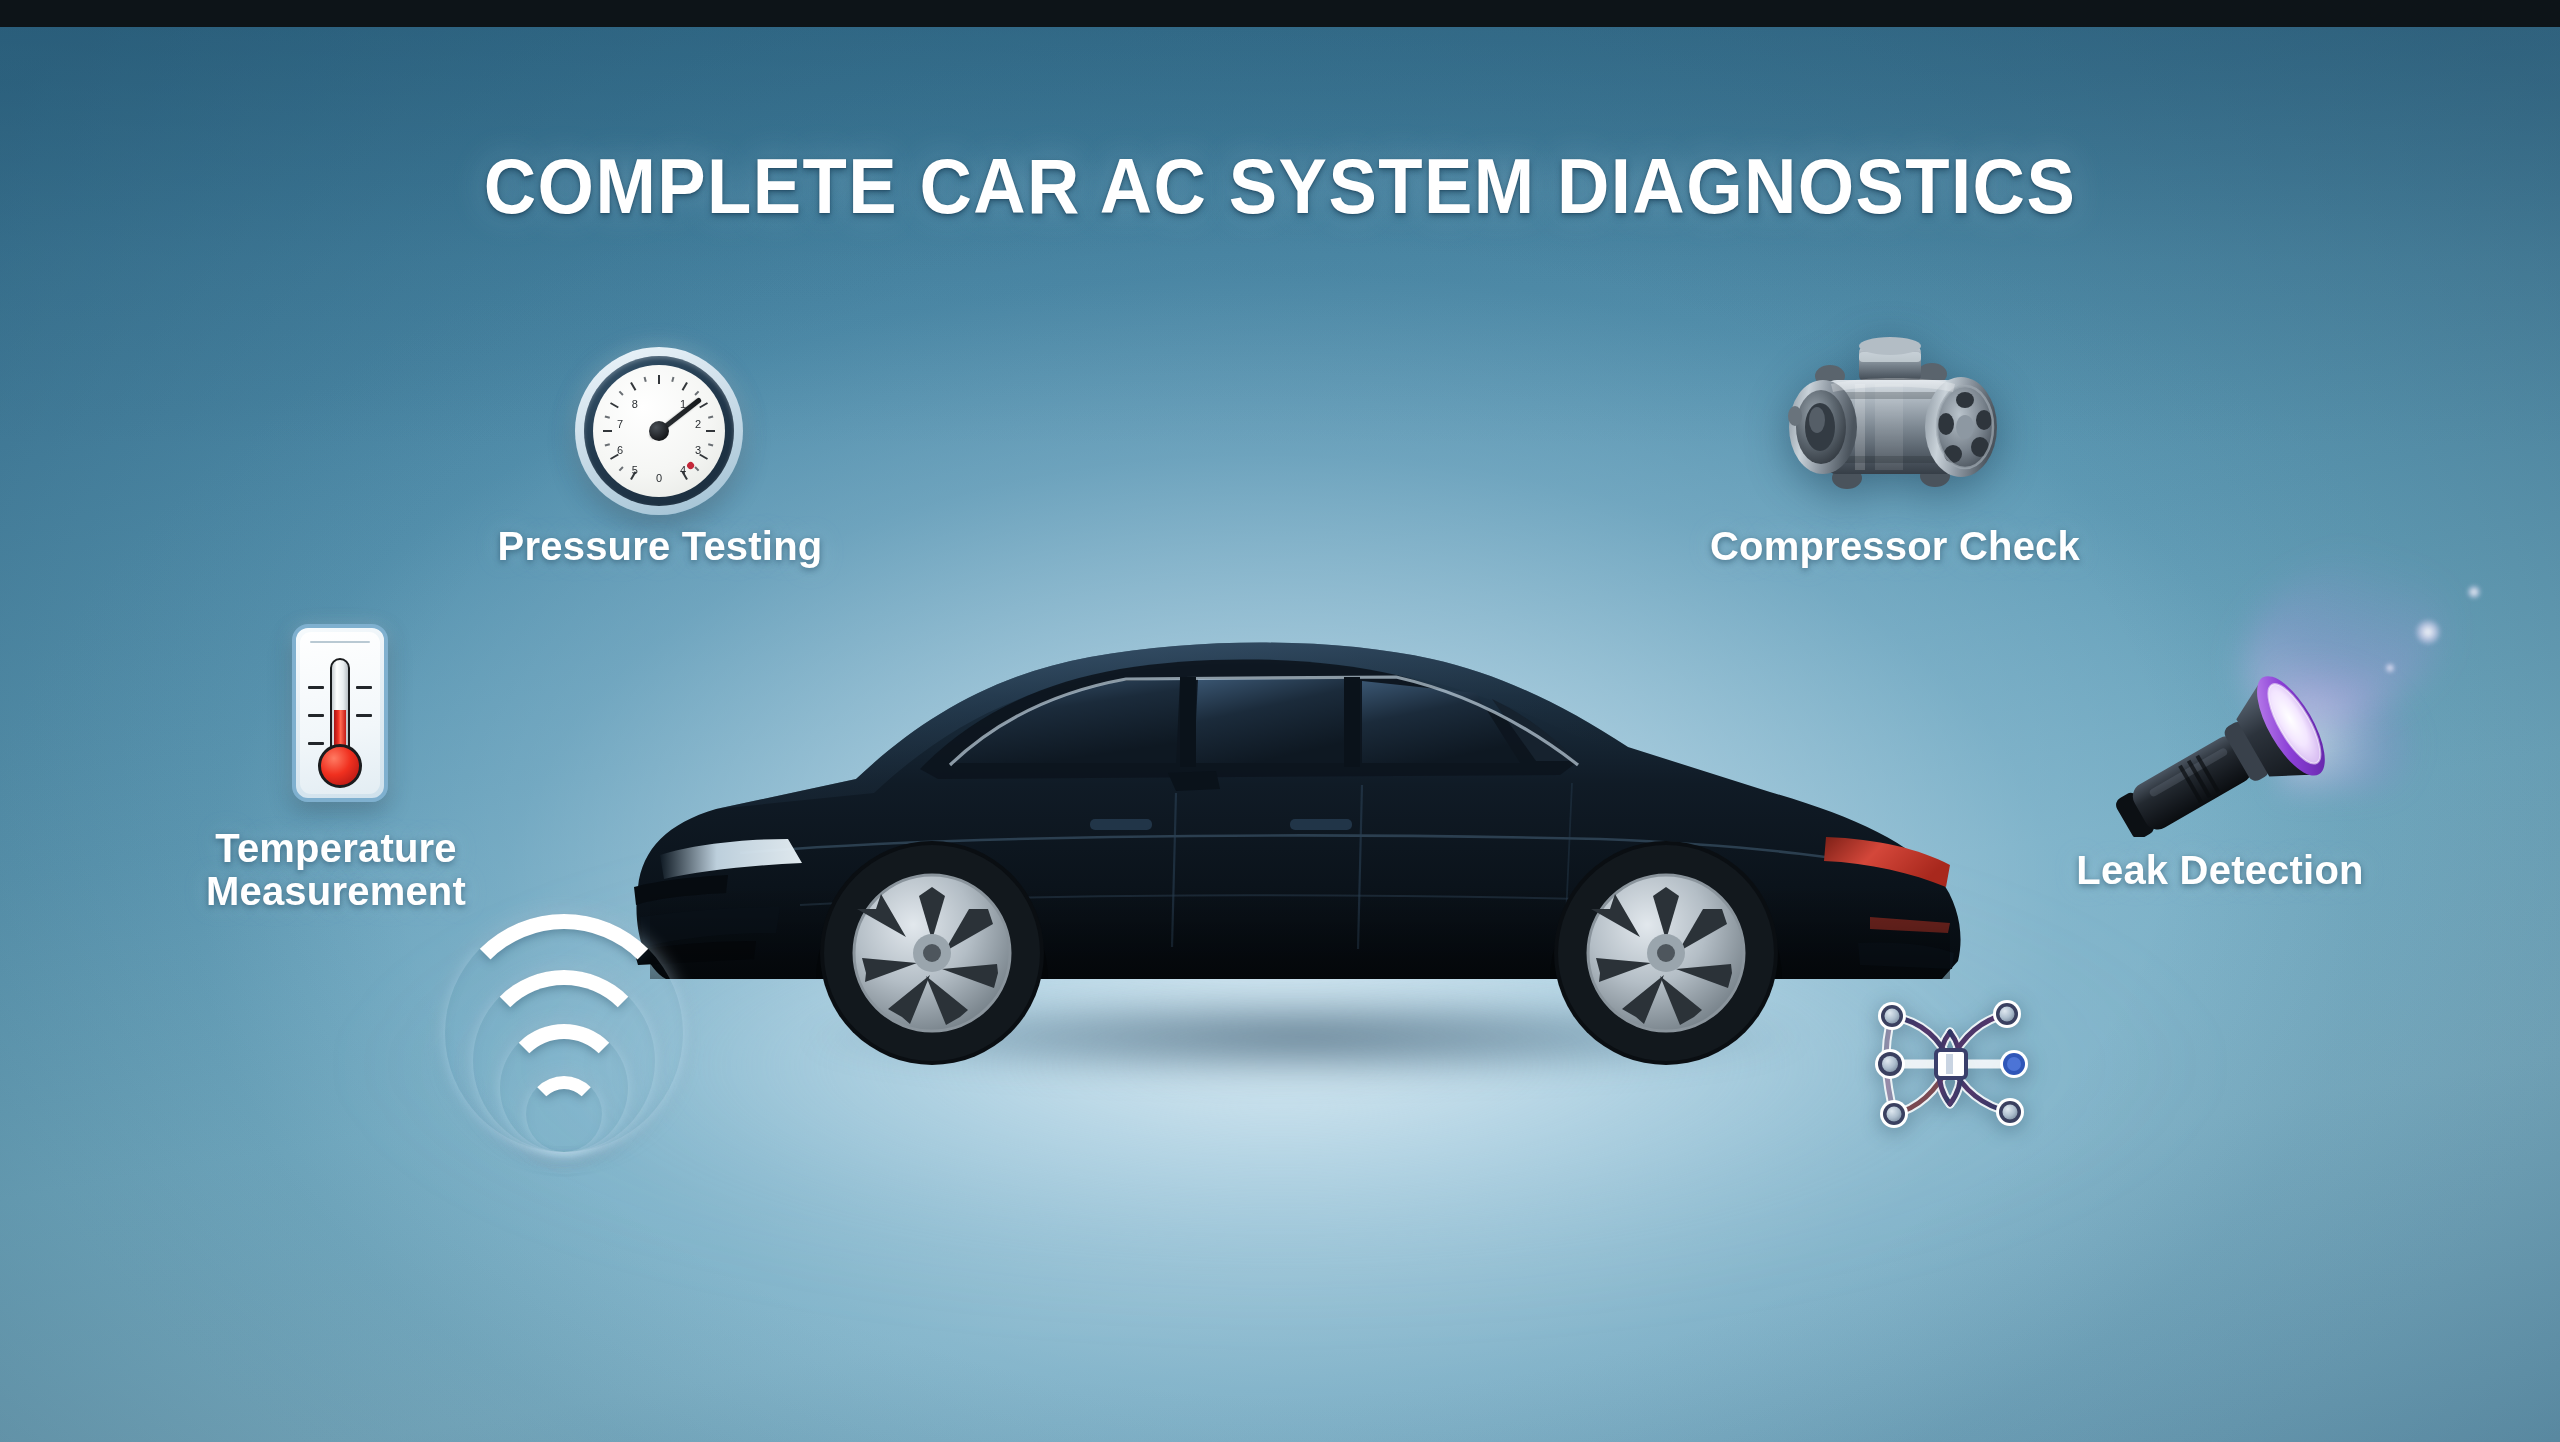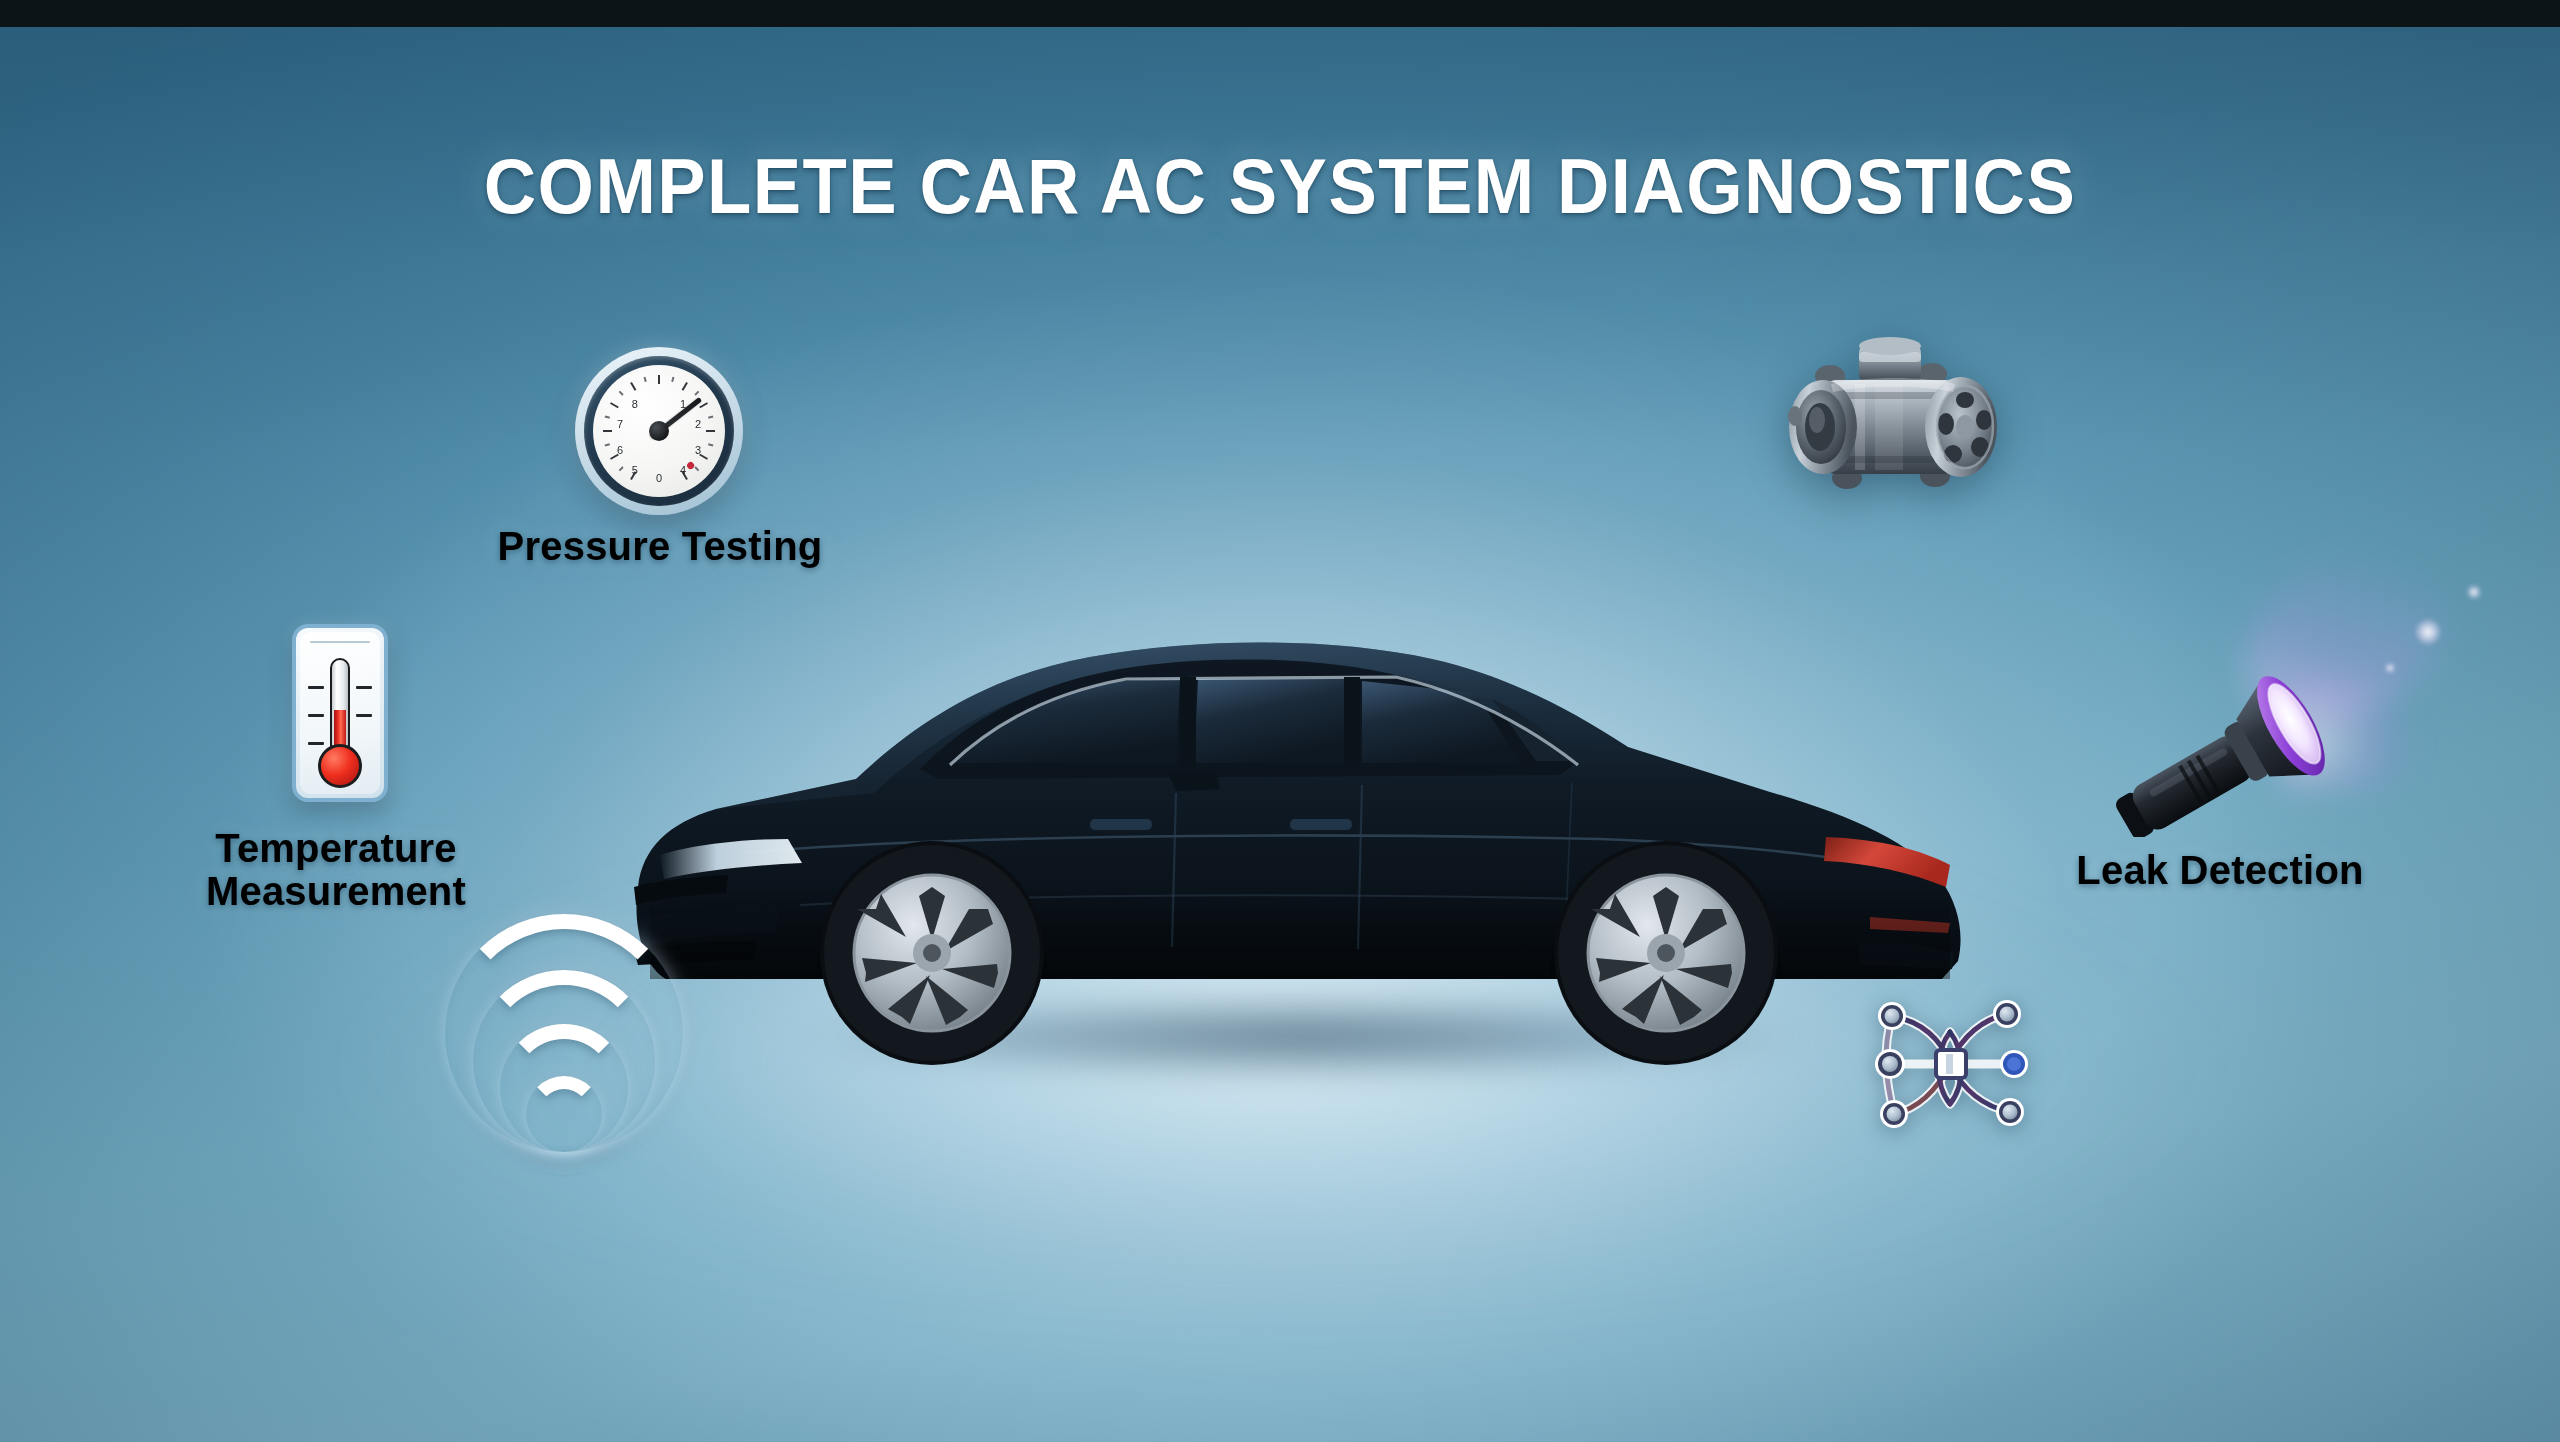--- a/index.html
+++ b/index.html
@@ -69,21 +69,21 @@
       0 3px 7px rgba(22,58,82,0.55),
       0 1px 2px rgba(22,58,82,0.45),
       0 0 36px rgba(200,232,248,0.30);
     white-space: nowrap;
     font-family: "Liberation Sans", sans-serif;
   }
 
   
   .label {
     position: absolute;
-    color: #000000;
+    color: #ffffff;
     font-size: 40px;
     font-weight: 600;
     letter-spacing: 0.2px;
     line-height: 1.08;
     text-align: center;
     text-shadow:
       0 2px 6px rgba(24,60,84,0.55),
       0 0 24px rgba(190,225,242,0.28);
     white-space: pre-line;
     font-family: "Liberation Sans", sans-serif;
@@ -575,20 +575,21 @@
         <ellipse cx="205" cy="115" rx="9" ry="10"></ellipse>
         <ellipse cx="178" cy="122" rx="9" ry="9"></ellipse>
         <ellipse cx="171" cy="92" rx="8" ry="11"></ellipse>
       </g>
       <ellipse cx="190" cy="95" rx="9" ry="12" fill="#8d98a2"></ellipse>
       <ellipse cx="190" cy="95" rx="28" ry="41" fill="none" stroke="#9fa9b2" stroke-width="2.5" opacity="0.7"></ellipse>
 
       <path d="M 56 52 C 90 44, 150 44, 180 52 L 178 60 C 148 53, 90 53, 58 60 Z" fill="#ffffff" opacity="0.28"></path>
     </svg>
   </div>
+  <div class="label" style="left:1590px; top:498px; width:610px;">Compressor Check</div>
 
   <div class="flashlight">
     <div class="uv-beam"></div>
     <div class="uv-beam2"></div>
     <div class="spark" style="left:330px; top:52px;  width:26px; height:26px;"></div>
     <div class="spark" style="left:382px; top:18px;  width:14px; height:14px;"></div>
     <div class="spark" style="left:300px; top:96px;  width:10px; height:10px;"></div>
 
     <svg viewBox="0 0 420 270" width="420" height="270" xmlns="http://www.w3.org/2000/svg" style="position:absolute; left:0; top:0;">
       <defs>

